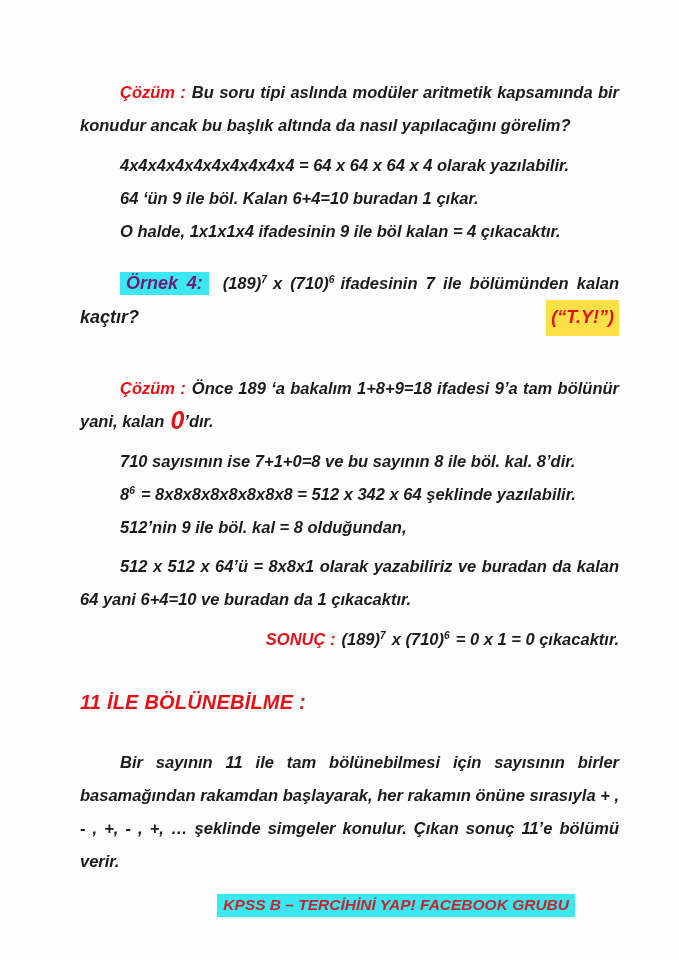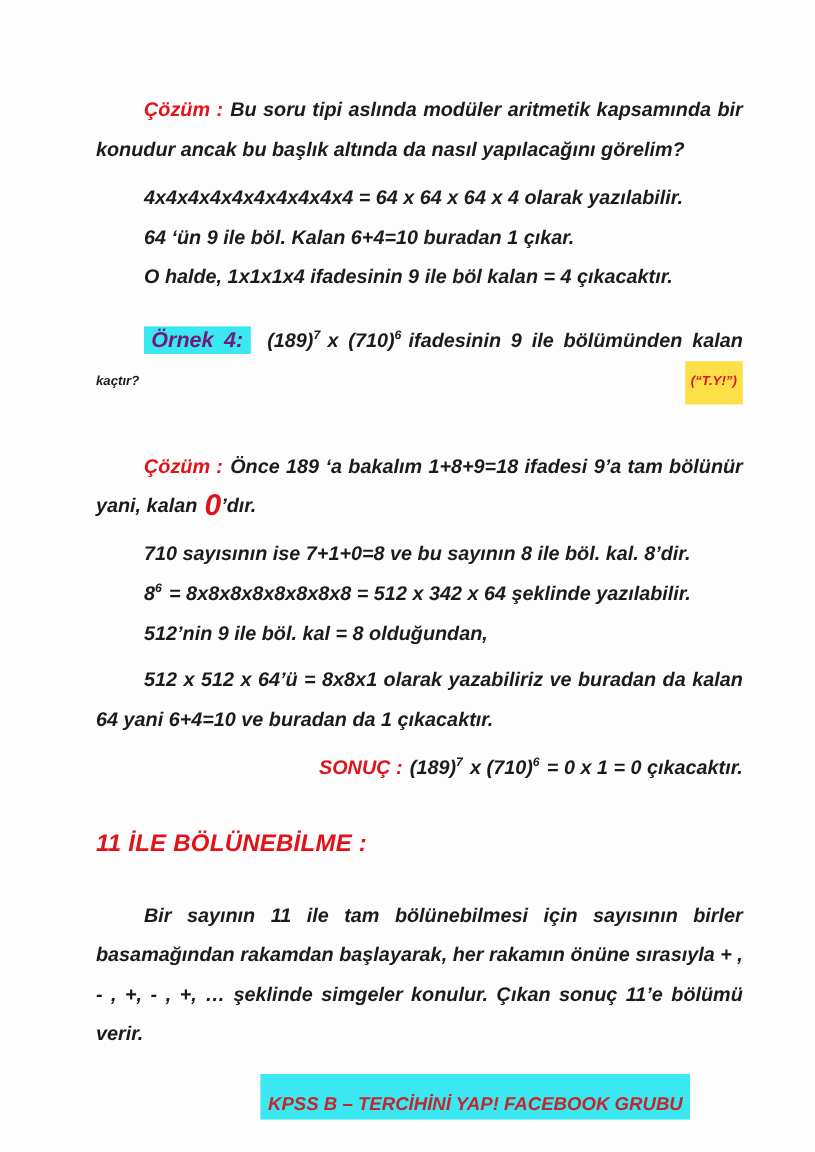--- a/index.html
+++ b/index.html
@@ -58,21 +58,21 @@
     font-size: 25px;
     line-height: 0;
     vertical-align: -2px;
     margin-left: 6px;
   }
   .example-block { margin-top: 26px; }
   .row-between {
     display: flex;
     justify-content: space-between;
     align-items: baseline;
-    font-size: 11px;
+    font-size: 18px;
     line-height: 33px;
   }
   .solution4 { margin-top: 36px; margin-bottom: 13px; }
   .para512 { margin-bottom: 13px; }
   .sonuc-line {
     font-size: 16.5px;
     line-height: 20px;
     margin: 0 0 0 85px;
     white-space: nowrap;
     text-align: right;
@@ -87,36 +87,36 @@
   .footer-wrap {
     margin-top: 16px;
     text-align: right;
     padding-right: 44px;
   }
   .footer-highlight {
     display: inline-block;
     background: #3be7f1;
     color: #c5262c;
     font-size: 15.5px;
-    padding: 17px 6px 3px 6px;
+    padding: 2px 6px 3px 6px;
   }
 </style>
 </head>
 <body>
 
 <div class="page">
 
   <p class="para mb-sm"><span class="label-red">Çözüm :</span><span>Bu soru tipi aslında modüler aritmetik kapsamında bir konudur ancak bu başlık altında da nasıl yapılacağını görelim?</span></p>
 
   <p class="line" style="margin-top:13px">4x4x4x4x4x4x4x4x4x4 = 64 x 64 x 64 x 4 olarak yazılabilir.</p>
   <p class="line">64 ‘ün 9 ile böl. Kalan 6+4=10 buradan 1 çıkar.</p>
   <p class="line">O halde, 1x1x1x4 ifadesinin 9 ile böl kalan = 4 çıkacaktır.</p>
 
   <div class="example-block">
-    <div class="para jline"><span class="hl-label">Örnek 4:</span><span class="sp">(189)</span><sup>7</sup><span class="sp">x (710)</span><sup>6</sup><span class="sp">ifadesinin 9 ile bölümünden kalan</span></div>
+    <div class="para jline"><span class="hl-label">Örnek 4:</span><span class="sp">(189)</span><sup>7</sup><span class="sp">x (710)</span><sup>6</sup><span class="sp">ifadesinin 7 ile bölümünden kalan</span></div>
     <div class="row-between">
       <span>kaçtır?</span>
       <span class="hl red">(“T.Y!”)</span>
     </div>
   </div>
 
   <p class="para solution4"><span class="label-red">Çözüm :</span><span>Önce 189 ‘a bakalım 1+8+9=18 ifadesi 9’a tam bölünür yani, kalan</span><span class="big-zero">0</span><span>’dır.</span></p>
 
   <p class="line">710 sayısının ise 7+1+0=8 ve bu sayının 8 ile böl. kal. 8’dir.</p>
 

